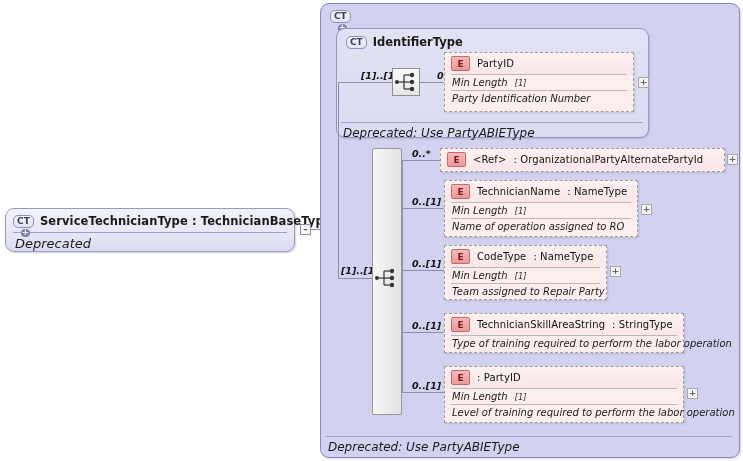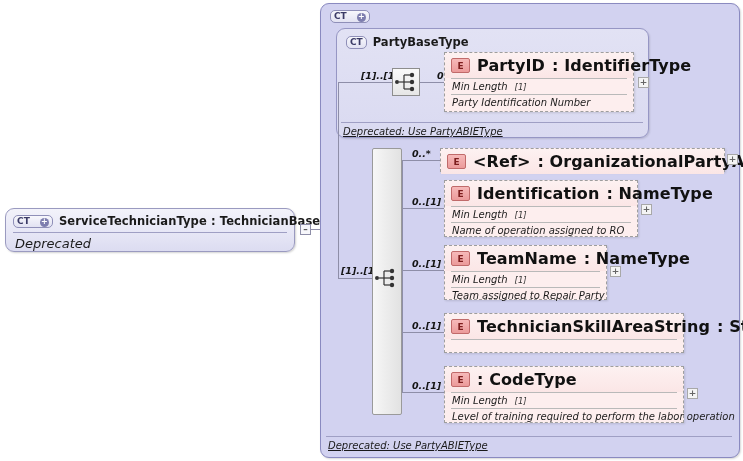--- a/index.html
+++ b/index.html
@@ -23,25 +23,25 @@
     white-space:nowrap;
   }
   .node-sep{height:1px;background:#9f9fc4;margin:0 7px;}
   .node-annot{
     padding:3px 9px 4px 9px;font-style:italic;font-size:13px;color:#1b1b1b;
     white-space:nowrap;
   }
 
   
   .ct-badge{
-    display:inline-flex;align-items:flex-end;gap:10px;
+    display:inline-flex;align-items:flex-end;gap:2px;
     border:1px solid #8f8fb8;border-radius:5px;
     background:linear-gradient(to bottom,#f7f7fc,#e2e2f2);
     padding:0 3px;height:13px;box-sizing:border-box;
-    font-size:9px;font-weight:bold;color:#3a3a66;line-height:11px;
+    font-size:9px;font-weight:bold;color:#3a3a66;line-height:11px;flex-direction:column;
   }
   .ct-plus{
     width:9px;height:9px;border-radius:50%;
     background:#7d7dae;color:#fff;font-size:8px;line-height:8.5px;
     text-align:center;font-weight:bold;
   }
 
   
   .panel{
     border:1px solid #8a8ac0;border-radius:9px;
@@ -54,36 +54,36 @@
     background:linear-gradient(to bottom,#e2e2f4 0%,#dadaf1 100%);
     box-shadow:1px 1px 2px rgba(0,0,0,.13);
     box-sizing:border-box;
   }
   .panel-title{
     display:flex;align-items:center;gap:6px;
     padding:5px 0 0 8px;font-weight:bold;font-size:11.5px;white-space:nowrap;
   }
   .panel-foot-sep{height:1px;background:#9f9fc4;}
   .panel-foot{
-    font-style:italic;font-size:10px;white-space:nowrap;text-decoration:underline;
+    font-style:italic;font-size:12px;white-space:nowrap;
   }
 
   
   .el-box{
     border:1px dashed #9e9e9e;
     background:#fdeeee;
     box-sizing:border-box;
     box-shadow:1px 1px 2px rgba(0,0,0,.12);
   }
   .el-head{
     display:flex;align-items:center;gap:7px;
     padding:3px 8px 3px 6px;white-space:nowrap;
     background:linear-gradient(to bottom,#fdf1f1,#fbe6e6);
   }
-  .el-name{font-weight:bold;font-size:16px;color:#111;letter-spacing:.1px;}
+  .el-name{font-weight:normal;font-size:10px;color:#111;letter-spacing:.1px;}
   .e-badge{
     width:17px;height:13px;border:1px solid #c06a6a;border-radius:2px;
     background:linear-gradient(to bottom,#f6b9b9,#eb9a9a);
     color:#7c1d1d;font-size:9px;font-weight:bold;
     display:inline-flex;align-items:center;justify-content:center;
     flex:none;
   }
   .el-sep{height:1px;background:#b9b9b9;margin:0 6px;}
   .el-facet{
     padding:2px 8px 2px 7px;font-style:italic;font-size:10px;white-space:nowrap;
@@ -160,21 +160,21 @@
 
 <div class="panel-foot-sep abs" style="left:326px;top:436px;width:406px;"></div>
 <div class="panel-foot abs" style="left:328px;top:440px;">Deprecated: Use PartyABIEType</div>
 
 <div class="panel-inner abs" style="left:336px;top:28px;width:313px;height:110px;"></div>
 
 <div class="panel-title abs" style="left:338px;top:30px;">
   <span class="ct-badge">
     <span>CT</span>
   </span>
-  <span>PartyBaseType</span>
+  <span>IdentifierType</span>
 </div>
 
 <div class="panel-foot-sep abs" style="left:341px;top:122px;width:302px;"></div>
 <div class="panel-foot abs" style="left:343px;top:126px;">Deprecated: Use PartyABIEType</div>
 
 <div class="line-v" style="left:338px;top:82px;height:197px;"></div>
 
 <div class="line-h" style="left:338px;top:82px;width:54px;"></div>
 <div class="card" style="left:361px;top:70px;">[1]..[1]</div>
 
@@ -192,21 +192,20 @@
   </svg>
 </div>
 
 <div class="line-h" style="left:420px;top:82px;width:24px;"></div>
 <div class="card" style="left:437px;top:70px;">0..[1]</div>
 
 <div class="el-box abs" style="left:444px;top:52px;width:190px;height:60px;">
   <div class="el-head">
     <span class="e-badge">E</span>
     <span class="el-name">PartyID</span>
-    <span class="el-name">: IdentifierType</span>
   </div>
   <div class="el-sep"></div>
   <div class="el-facet">
     <span>Min Length</span>
     <span class="occ">[1]</span>
   </div>
   <div class="el-sep"></div>
   <div class="el-doc">Party Identification Number</div>
 </div>
 <div class="plus-box" style="left:638px;top:77px;">+</div>
@@ -241,39 +240,39 @@
     <span class="el-name">: OrganizationalPartyAlternatePartyId</span>
   </div>
 </div>
 <div class="plus-box" style="left:727px;top:154px;">+</div>
 
 <div class="line-h" style="left:402px;top:208px;width:42px;"></div>
 <div class="card" style="left:412px;top:196px;">0..[1]</div>
 <div class="el-box abs" style="left:444px;top:180px;width:194px;height:57px;">
   <div class="el-head">
     <span class="e-badge">E</span>
-    <span class="el-name">Identification</span>
+    <span class="el-name">TechnicianName</span>
     <span class="el-name">: NameType</span>
   </div>
   <div class="el-sep"></div>
   <div class="el-facet">
     <span>Min Length</span>
     <span class="occ">[1]</span>
   </div>
   <div class="el-sep"></div>
   <div class="el-doc">Name of operation assigned to RO</div>
 </div>
 <div class="plus-box" style="left:641px;top:204px;">+</div>
 
 <div class="line-h" style="left:402px;top:270px;width:42px;"></div>
 <div class="card" style="left:412px;top:258px;">0..[1]</div>
 <div class="el-box abs" style="left:444px;top:245px;width:163px;height:55px;">
   <div class="el-head">
     <span class="e-badge">E</span>
-    <span class="el-name">TeamName</span>
+    <span class="el-name">CodeType</span>
     <span class="el-name">: NameType</span>
   </div>
   <div class="el-sep"></div>
   <div class="el-facet">
     <span>Min Length</span>
     <span class="occ">[1]</span>
   </div>
   <div class="el-sep"></div>
   <div class="el-doc">Team assigned to Repair Party</div>
 </div>
@@ -281,28 +280,29 @@
 
 <div class="line-h" style="left:402px;top:332px;width:42px;"></div>
 <div class="card" style="left:412px;top:320px;">0..[1]</div>
 <div class="el-box abs" style="left:444px;top:313px;width:240px;height:40px;">
   <div class="el-head">
     <span class="e-badge">E</span>
     <span class="el-name">TechnicianSkillAreaString</span>
     <span class="el-name">: StringType</span>
   </div>
   <div class="el-sep"></div>
+  <div class="el-doc">Type of training required to perform the labor operation</div>
 </div>
 
 <div class="line-h" style="left:402px;top:392px;width:42px;"></div>
 <div class="card" style="left:412px;top:380px;">0..[1]</div>
 <div class="el-box abs" style="left:444px;top:366px;width:240px;height:57px;">
   <div class="el-head">
     <span class="e-badge">E</span>
-    <span class="el-name">: CodeType</span>
+    <span class="el-name">: PartyID</span>
   </div>
   <div class="el-sep"></div>
   <div class="el-facet">
     <span>Min Length</span>
     <span class="occ">[1]</span>
   </div>
   <div class="el-sep"></div>
   <div class="el-doc">Level of training required to perform the labor operation</div>
 </div>
 <div class="plus-box" style="left:687px;top:388px;">+</div>

